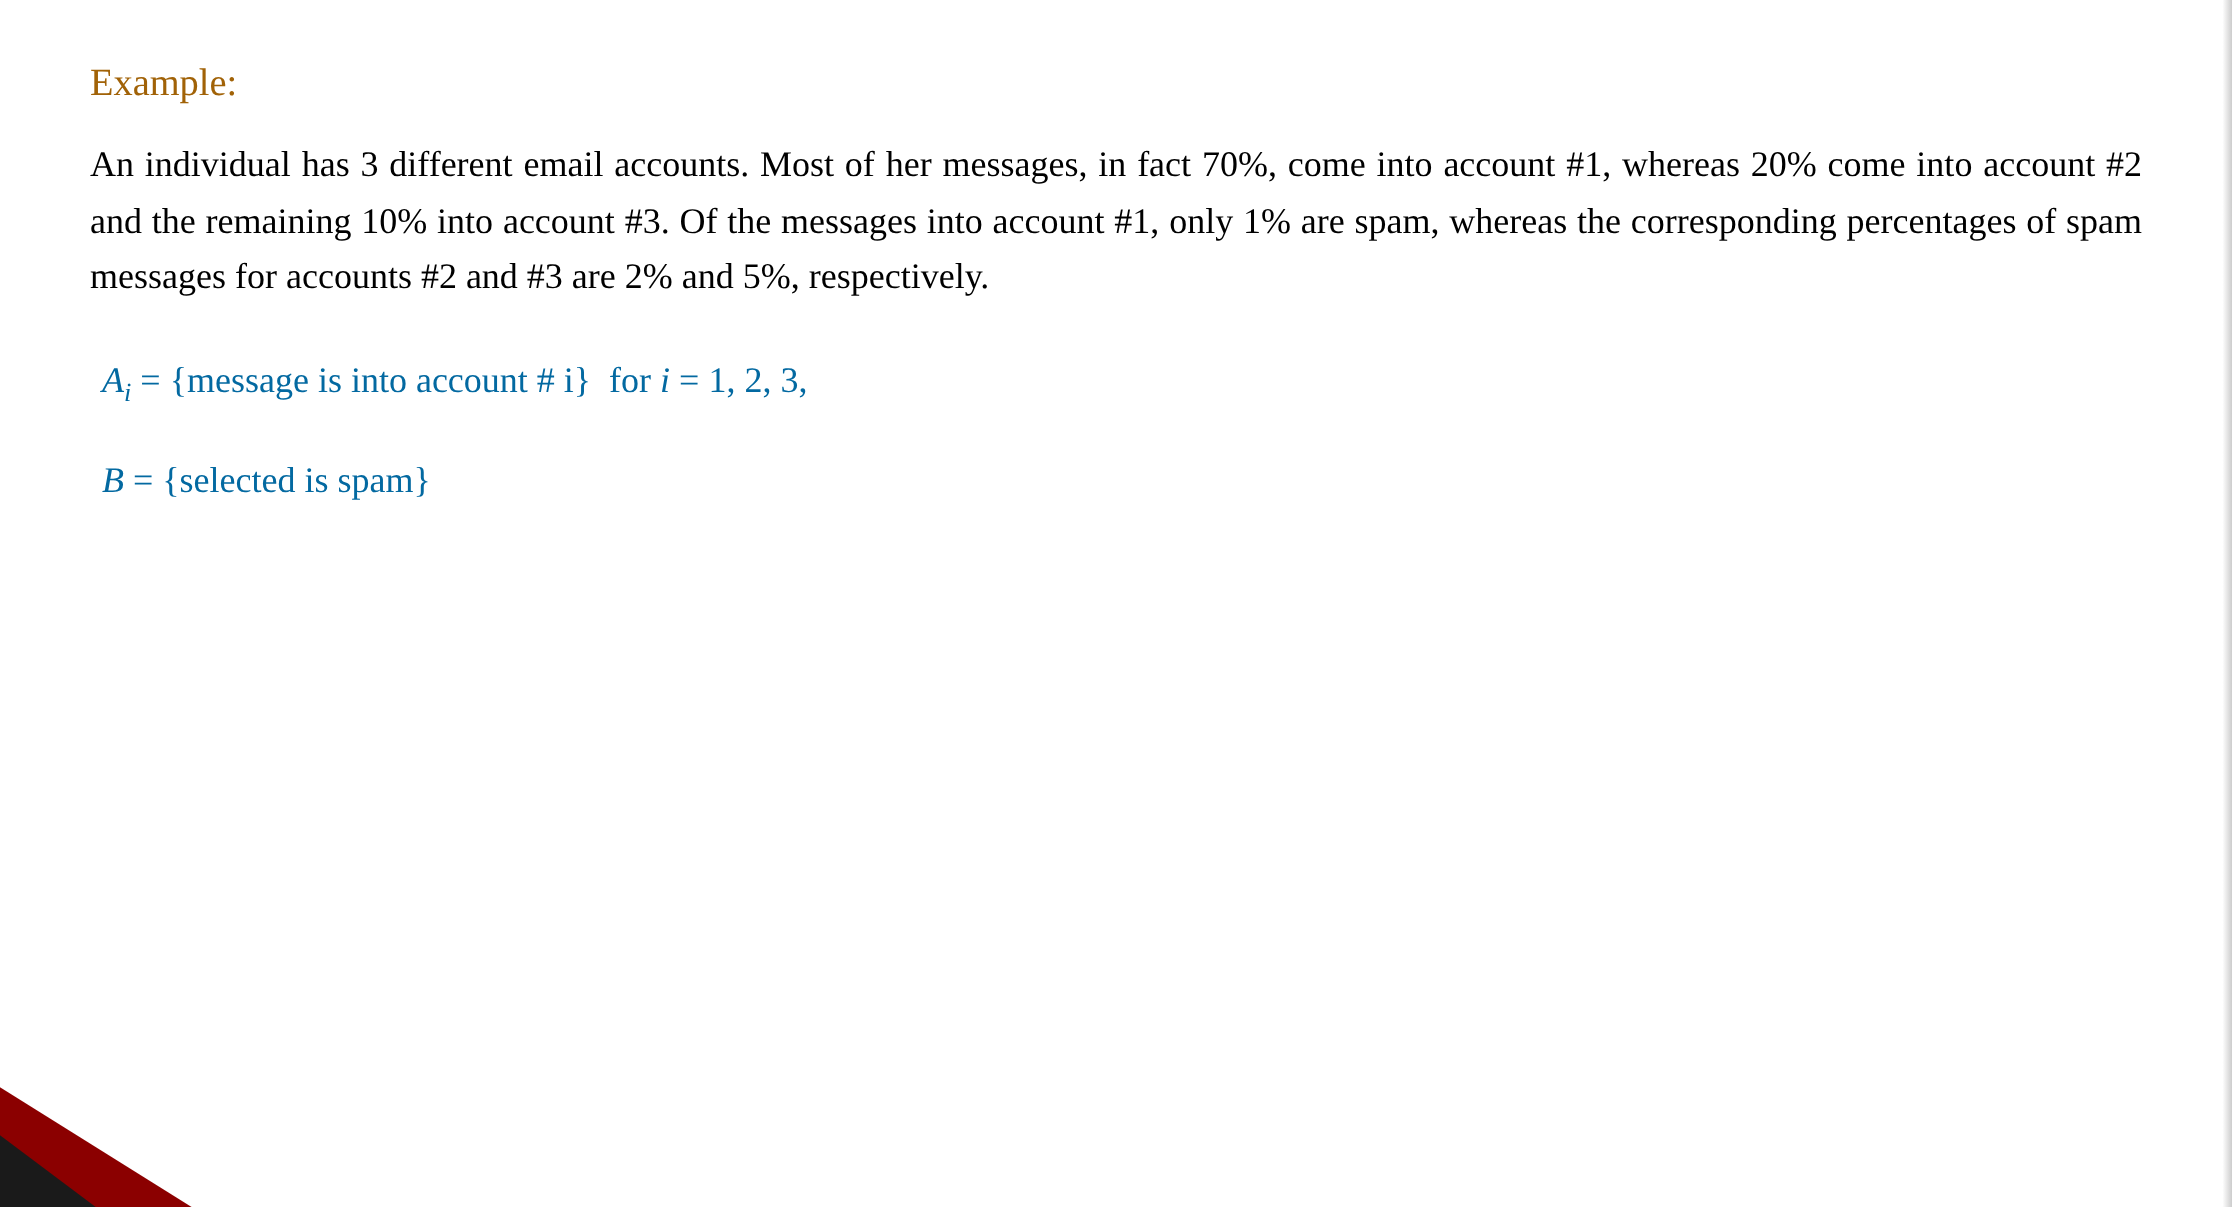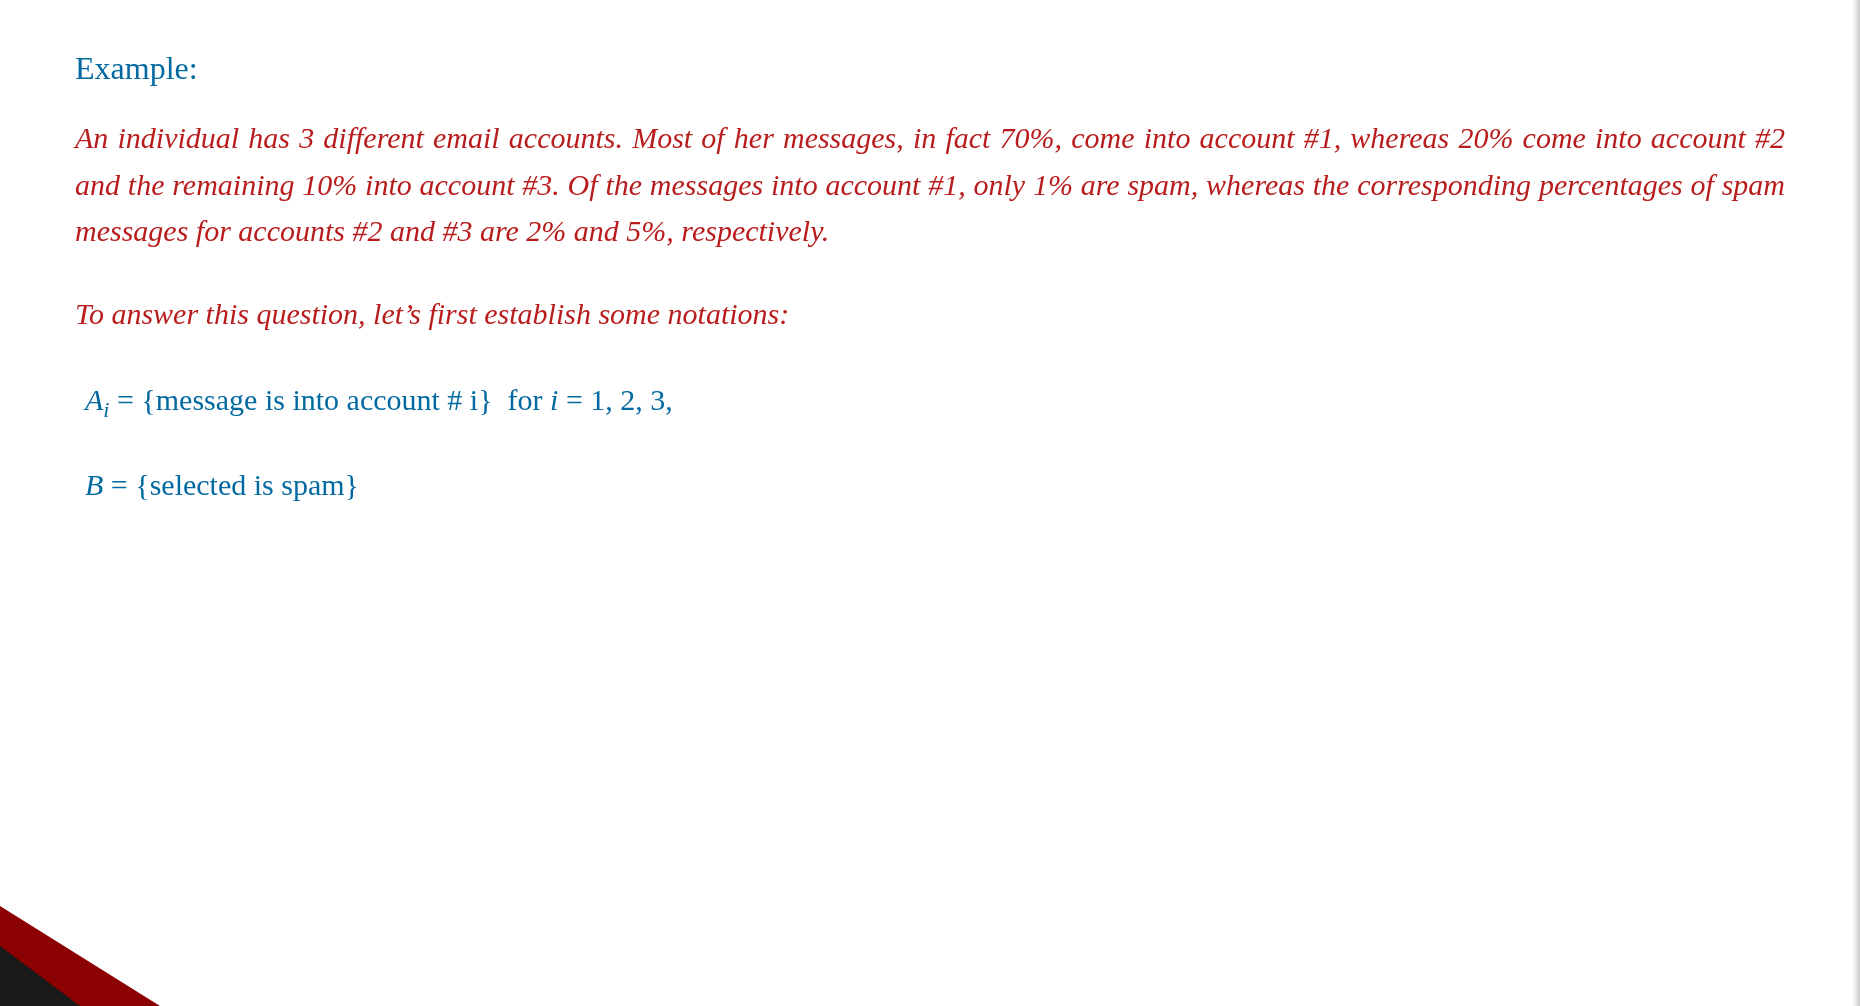--- a/index.html
+++ b/index.html
@@ -18,33 +18,32 @@
     }
 
     .page-content {
       padding: 50px 75px 50px 75px;
       max-width: 1860px;
     }
 
     .example-label {
       font-size: 32px;
       font-weight: normal;
-      color: #0369a1;
+      color: #a16207;
       margin-bottom: 28px;
       font-family: 'Times New Roman', Times, serif;
     }
 
     .paragraph {
       font-size: 30px;
       line-height: 1.55;
-      color: #b91c1c;
+      color: #000000;
       margin-bottom: 36px;
       text-align: justify;
       font-family: 'Times New Roman', Times, serif;
-      font-style: italic;
     }
 
     .math-line {
       font-size: 30px;
       line-height: 1.8;
       color: #0369a1;
       margin-bottom: 28px;
       font-family: 'Times New Roman', Times, serif;
       padding-left: 10px;
     }
@@ -81,21 +80,20 @@
 </head>
 <body>
 
 <div class="page-content">
 
   <div class="example-label">Example:</div>
 
   <div class="paragraph">An individual has 3 different email accounts. Most of her messages, in fact 70%, come into account #1, whereas 20% come into account #2 and the remaining 10% into account #3. Of the messages into account #1, only 1% are spam, whereas the corresponding percentages of spam messages for accounts #2 and #3 are 2% and 5%, respectively.</div>
 
 
-  <div class="paragraph">To answer this question, let’s first establish some notations:</div>
 
   <div class="math-line">
     <span class="math-italic">A</span><span class="math-subscript">i</span><span> = {message is into account # i}&nbsp; for <span class="math-italic">i</span> = 1, 2, 3,</span>
   </div>
 
   <div class="math-line">
     <span class="math-italic">B</span><span> = {selected is spam}</span>
   </div>
 
 </div>

